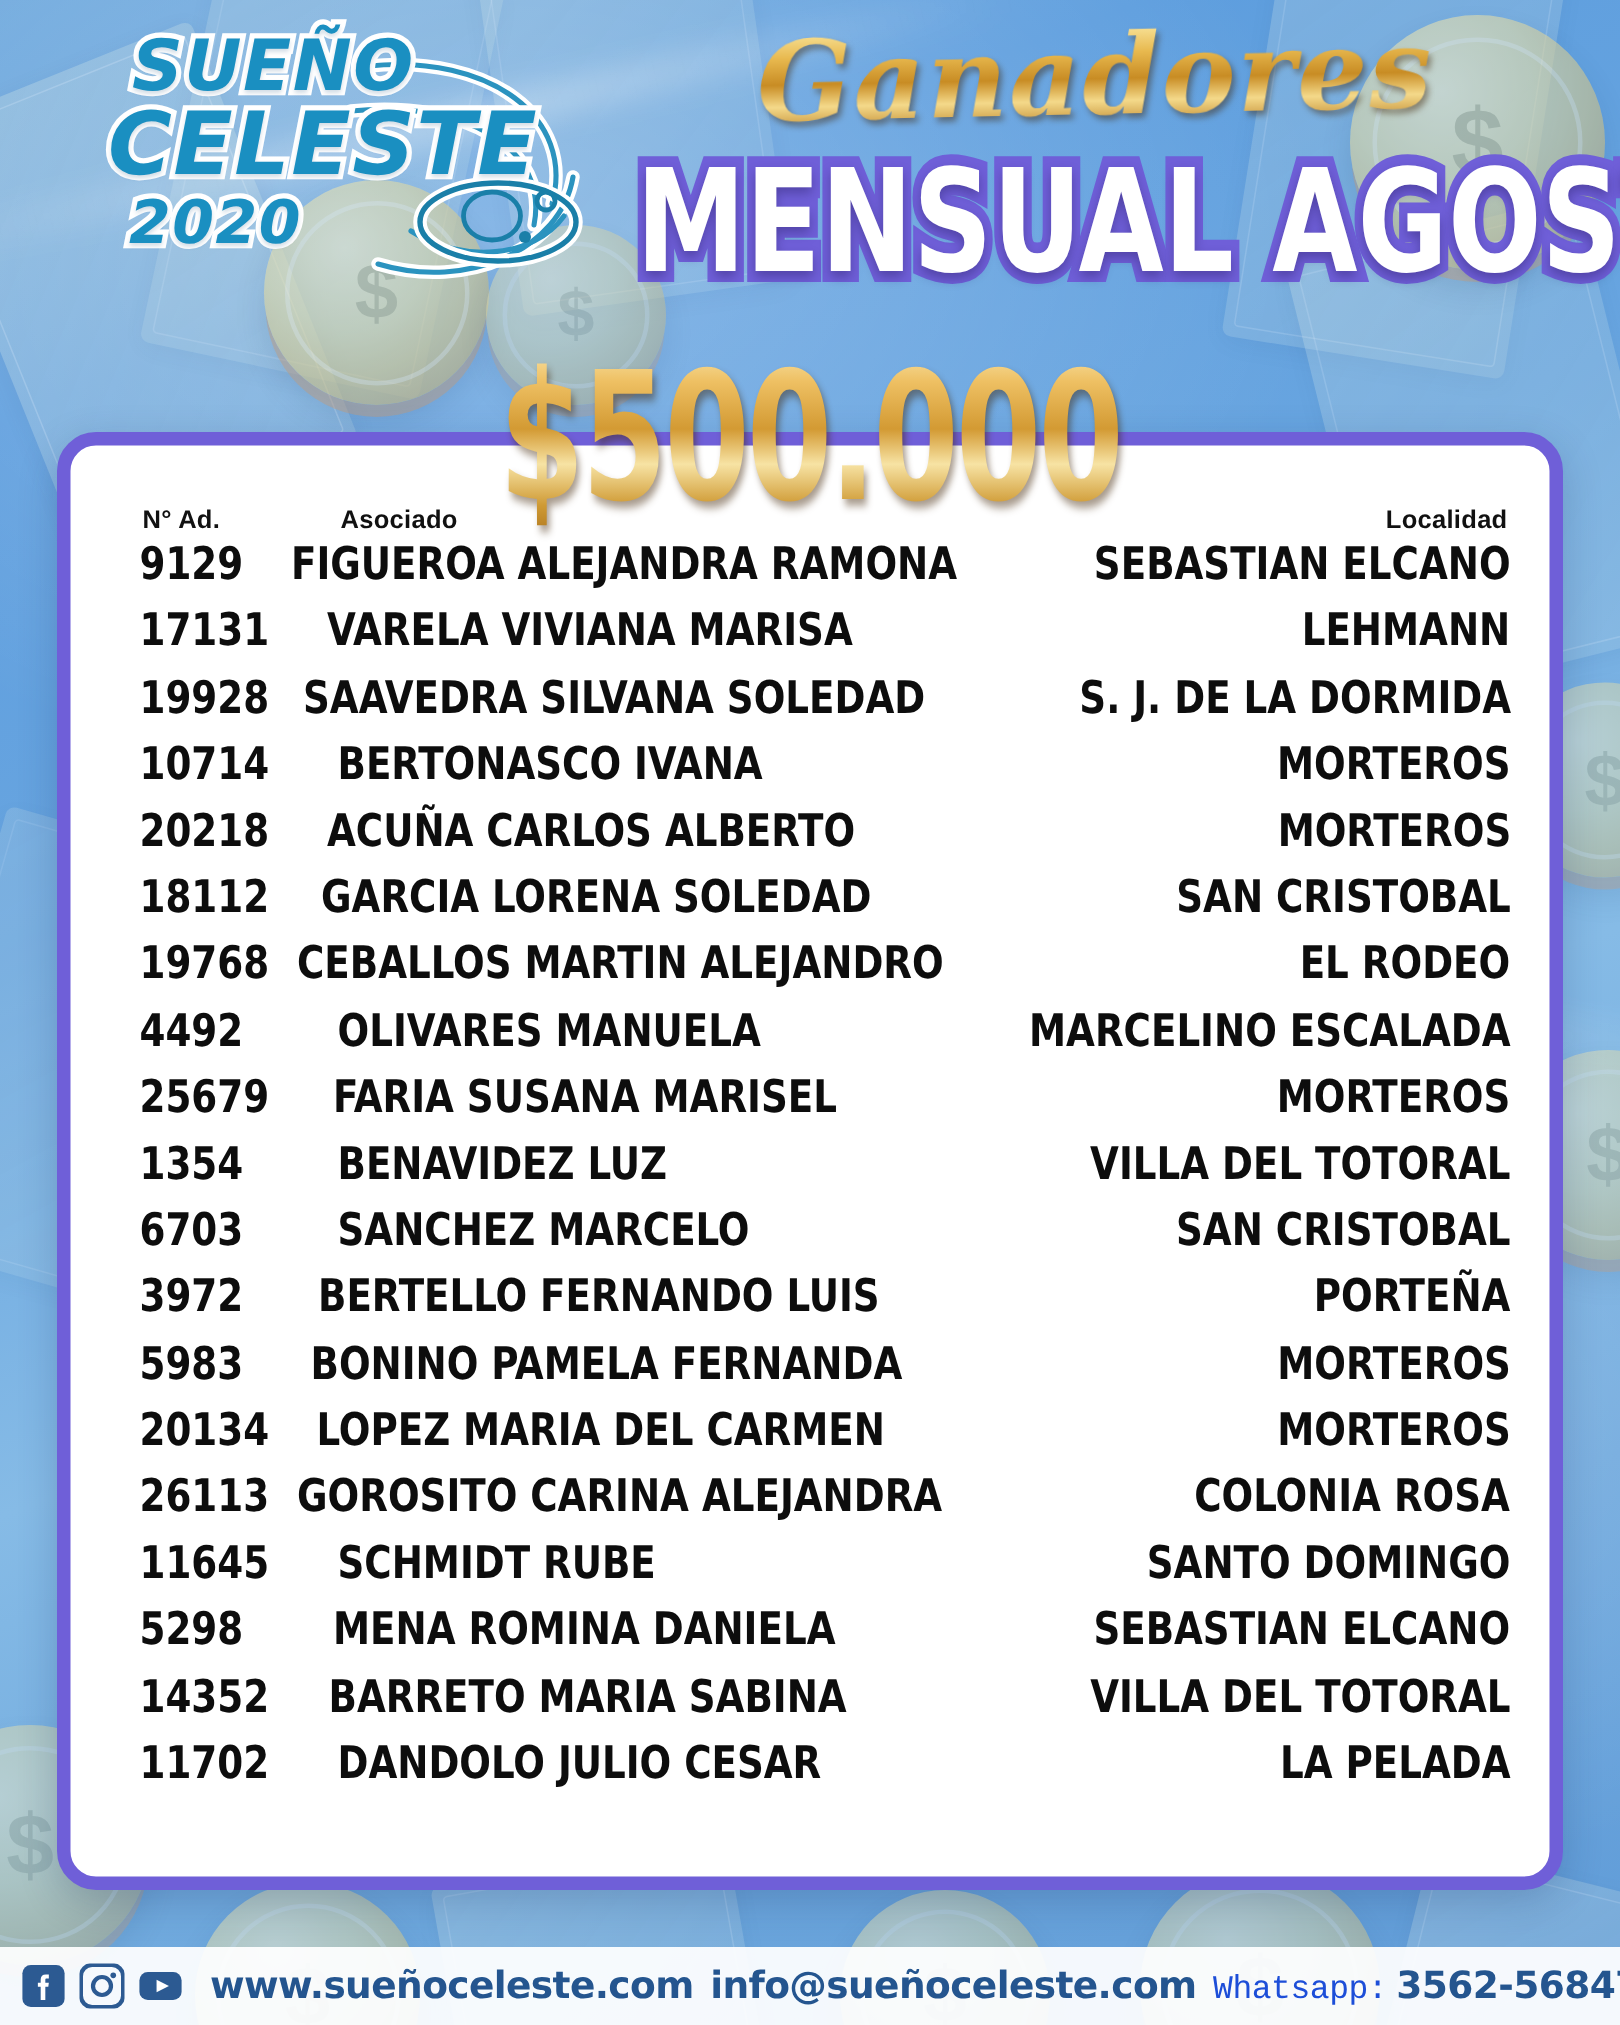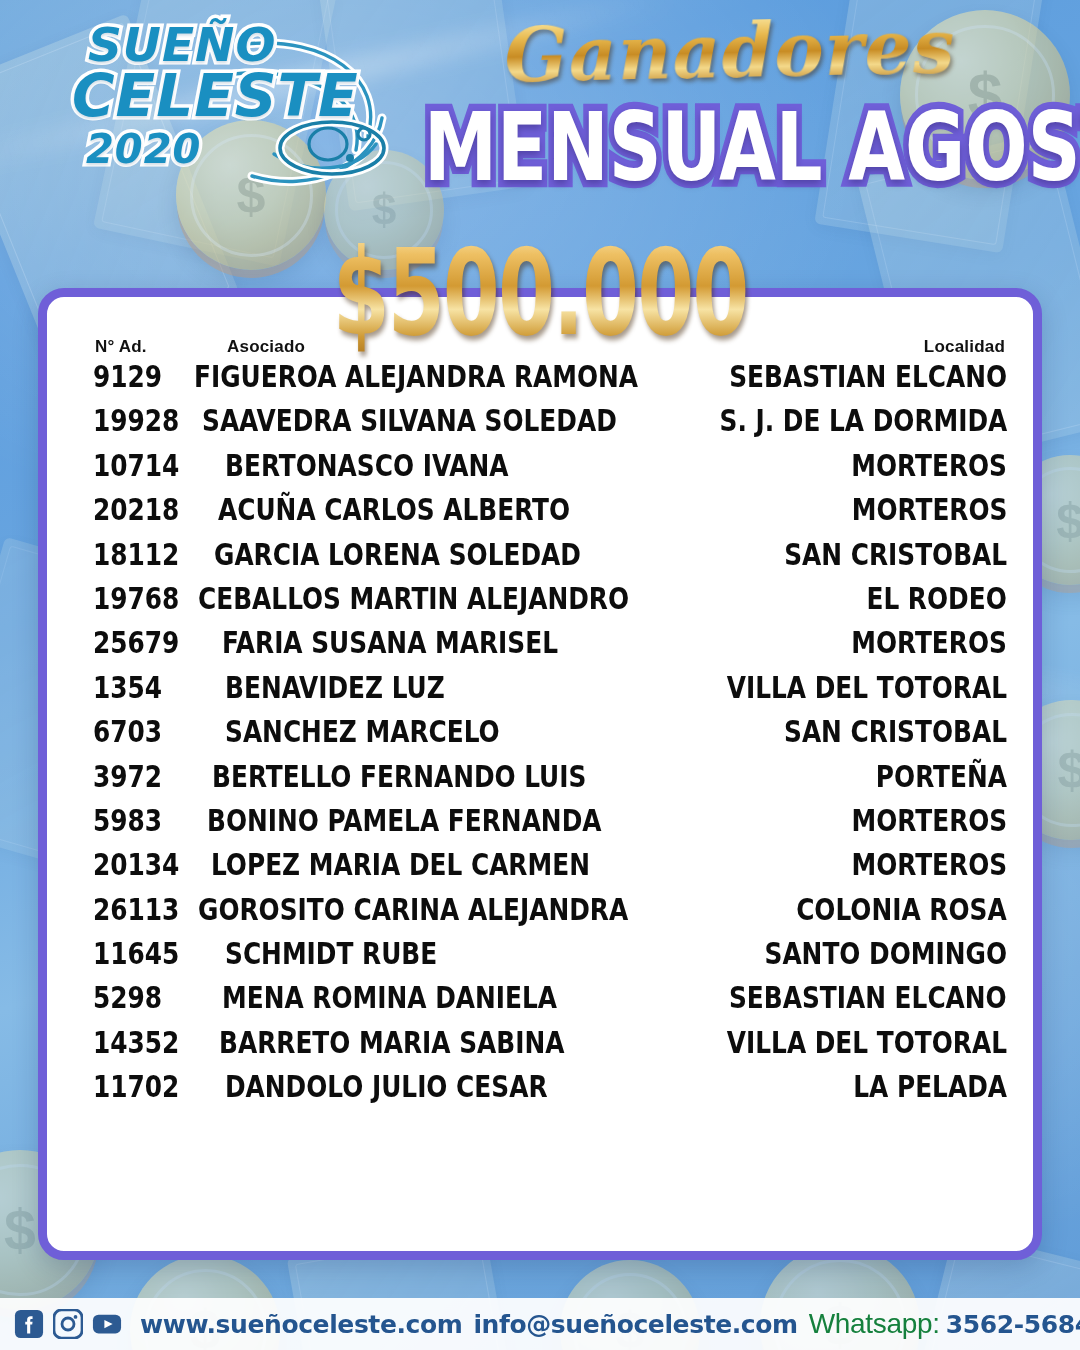--- a/index.html
+++ b/index.html
@@ -131,21 +131,21 @@
 
   
   .footer{
     position:absolute; left:0; bottom:0; width:1080px; height:52px;
     background:rgba(255,255,255,.93);
     display:flex; align-items:center; padding:0 14px; gap:9px; z-index:7;
   }
   .soc{ width:30px; height:30px; flex:0 0 auto; }
   .f-text{ display:flex; align-items:baseline; gap:11px; margin-left:9px; white-space:nowrap; }
   .f-strong{ font-family:"DejaVu Sans", sans-serif; font-weight:bold; font-size:25px; color:#24558f; letter-spacing:-.4px; }
-  .f-label{ font-family:Liberation Sans, sans-serif; font-weight:normal; font-size:28px; color:#15803d; letter-spacing:-.3px; }
+  .f-label{ font-family:Liberation Mono, monospace; font-weight:normal; font-size:22px; color:#1d4ed8; letter-spacing:-.3px; }
   .f-pair{ display:flex; align-items:baseline; gap:6px; }
 </style>
 </head>
 <body>
 
 <div id="poster">
 
   <div class="bg-layer">
     <div class="note" style="left:-10px;top:40px;width:200px;height:300px;transform:rotate(-22deg);">
         <span>10 000</span>
@@ -214,20 +214,25 @@
         <div class="th th-name">Asociado</div>
         <div class="th th-loc">Localidad</div>
       </div>
       <div id="rows">
           <div class="row">
             <div class="cell c-num">9129</div>
             <div class="cell c-name">FIGUEROA ALEJANDRA RAMONA</div>
             <div class="cell c-loc">SEBASTIAN ELCANO</div>
           </div>
           <div class="row">
+            <div class="cell c-num">17131</div>
+            <div class="cell c-name">VARELA VIVIANA MARISA</div>
+            <div class="cell c-loc">LEHMANN</div>
+          </div>
+          <div class="row">
             <div class="cell c-num">19928</div>
             <div class="cell c-name">SAAVEDRA SILVANA SOLEDAD</div>
             <div class="cell c-loc">S. J. DE LA DORMIDA</div>
           </div>
           <div class="row">
             <div class="cell c-num">10714</div>
             <div class="cell c-name">BERTONASCO IVANA</div>
             <div class="cell c-loc">MORTEROS</div>
           </div>
           <div class="row">
@@ -237,20 +242,25 @@
           </div>
           <div class="row">
             <div class="cell c-num">18112</div>
             <div class="cell c-name">GARCIA LORENA SOLEDAD</div>
             <div class="cell c-loc">SAN CRISTOBAL</div>
           </div>
           <div class="row">
             <div class="cell c-num">19768</div>
             <div class="cell c-name">CEBALLOS MARTIN ALEJANDRO</div>
             <div class="cell c-loc">EL RODEO</div>
+          </div>
+          <div class="row">
+            <div class="cell c-num">4492</div>
+            <div class="cell c-name">OLIVARES MANUELA</div>
+            <div class="cell c-loc">MARCELINO ESCALADA</div>
           </div>
           <div class="row">
             <div class="cell c-num">25679</div>
             <div class="cell c-name">FARIA SUSANA MARISEL</div>
             <div class="cell c-loc">MORTEROS</div>
           </div>
           <div class="row">
             <div class="cell c-num">1354</div>
             <div class="cell c-name">BENAVIDEZ LUZ</div>
             <div class="cell c-loc">VILLA DEL TOTORAL</div>

